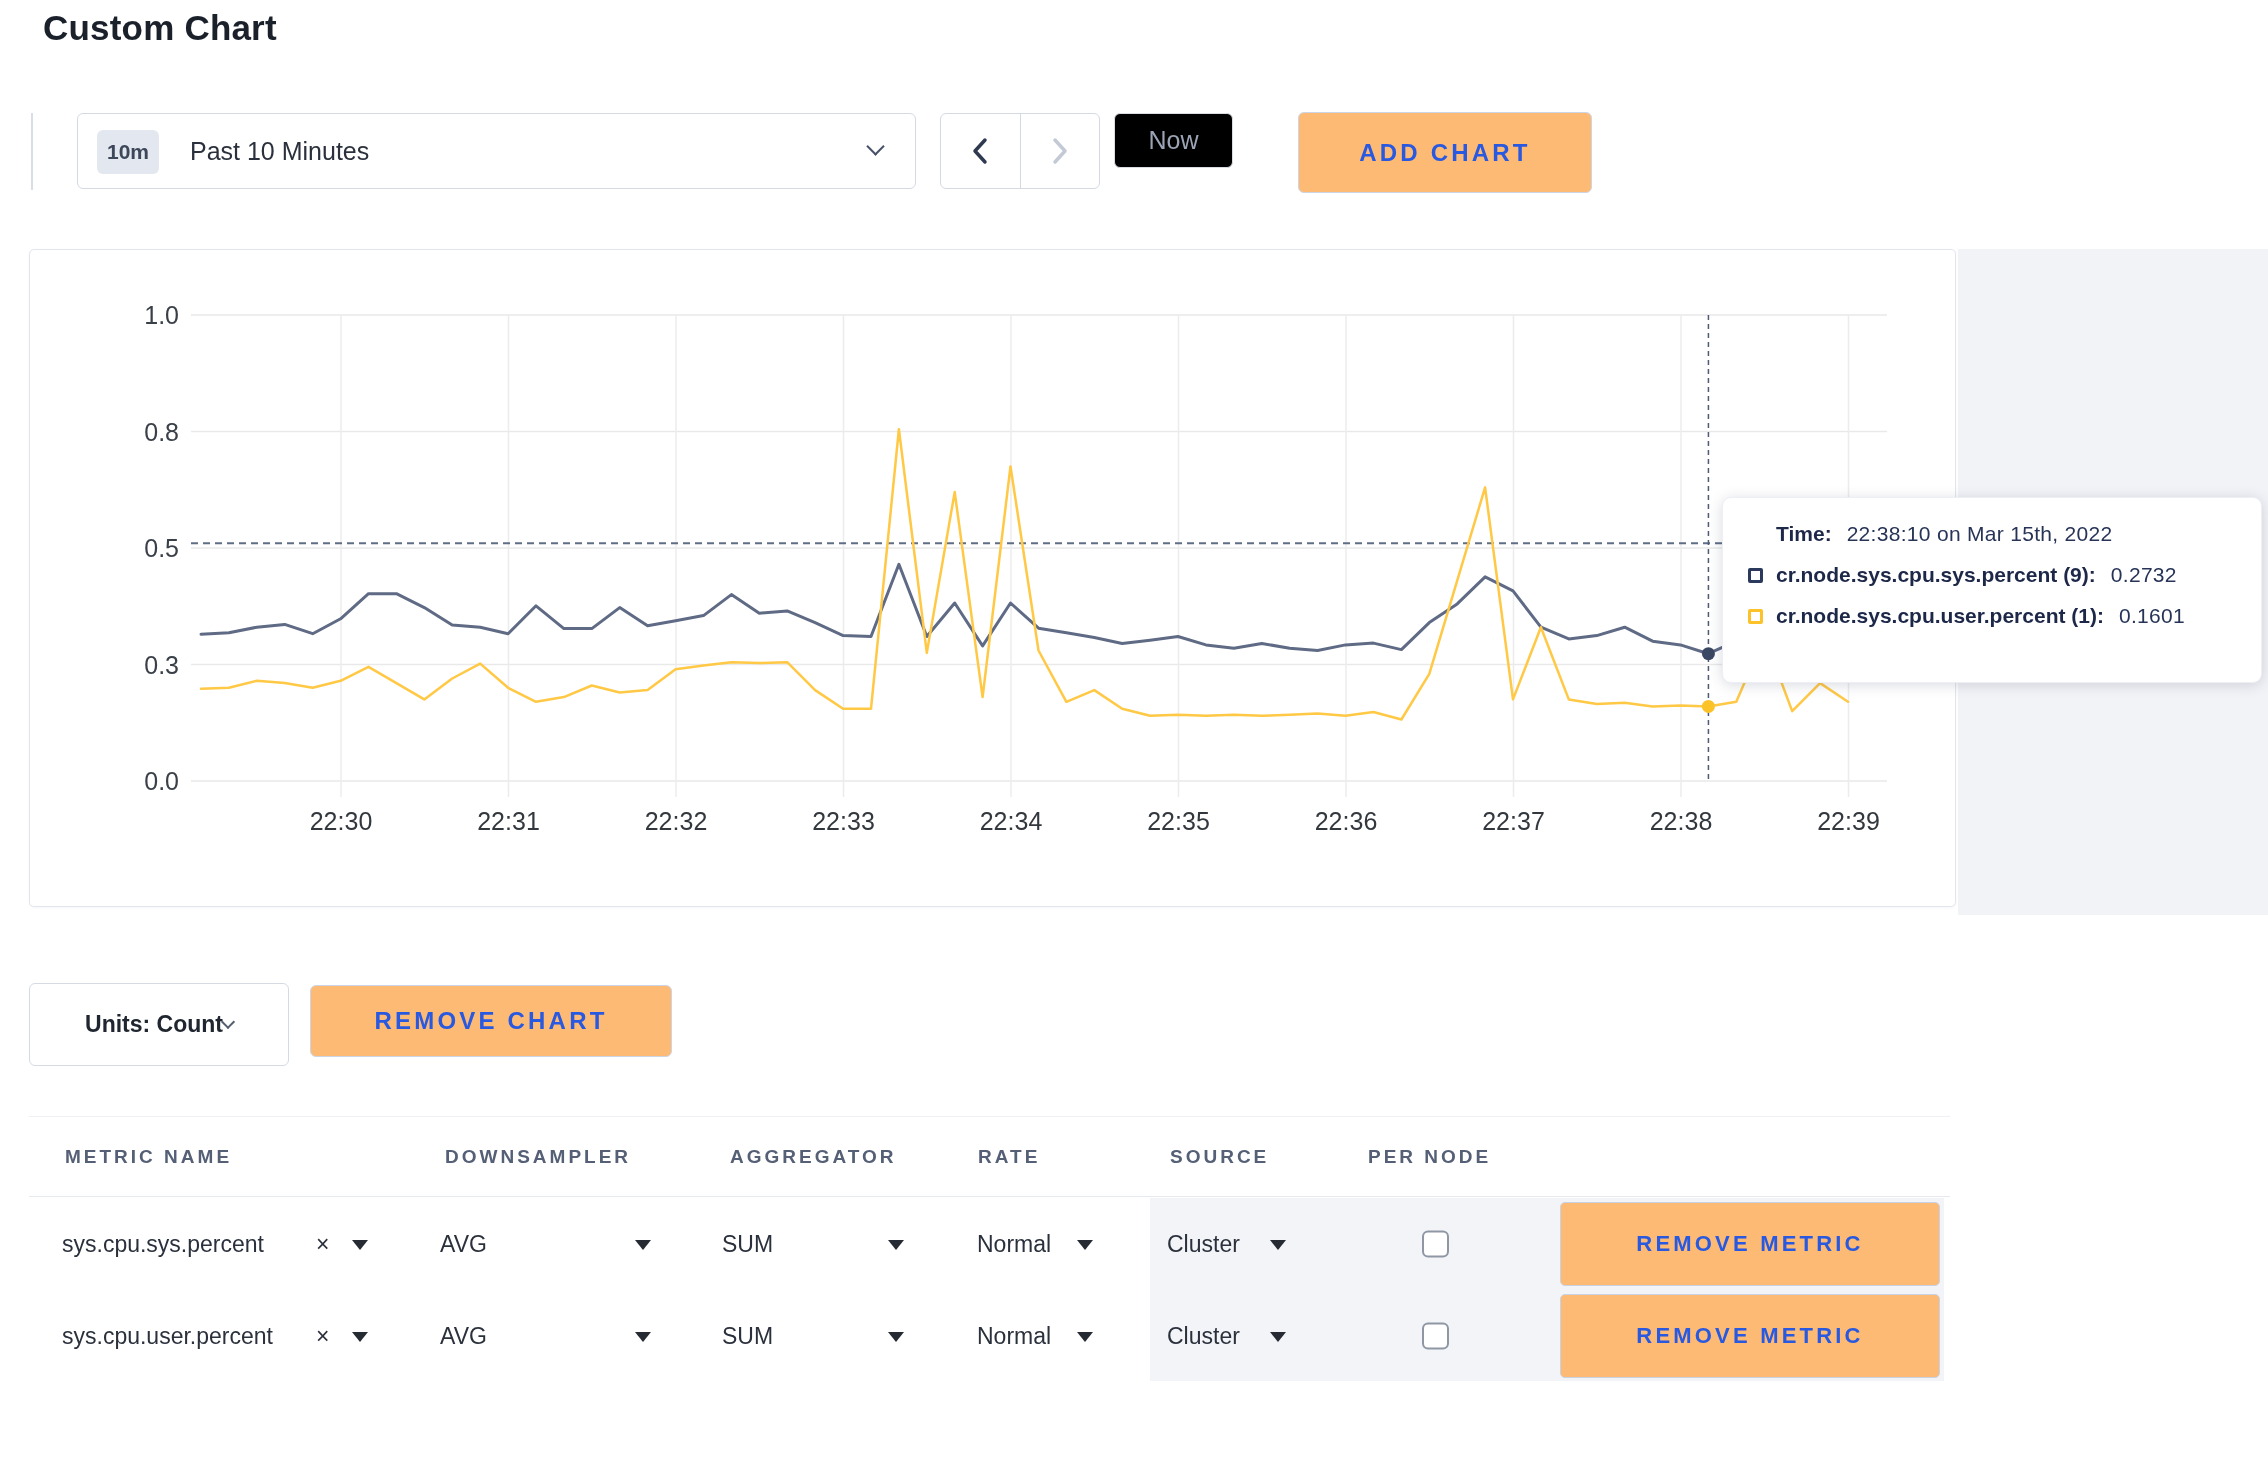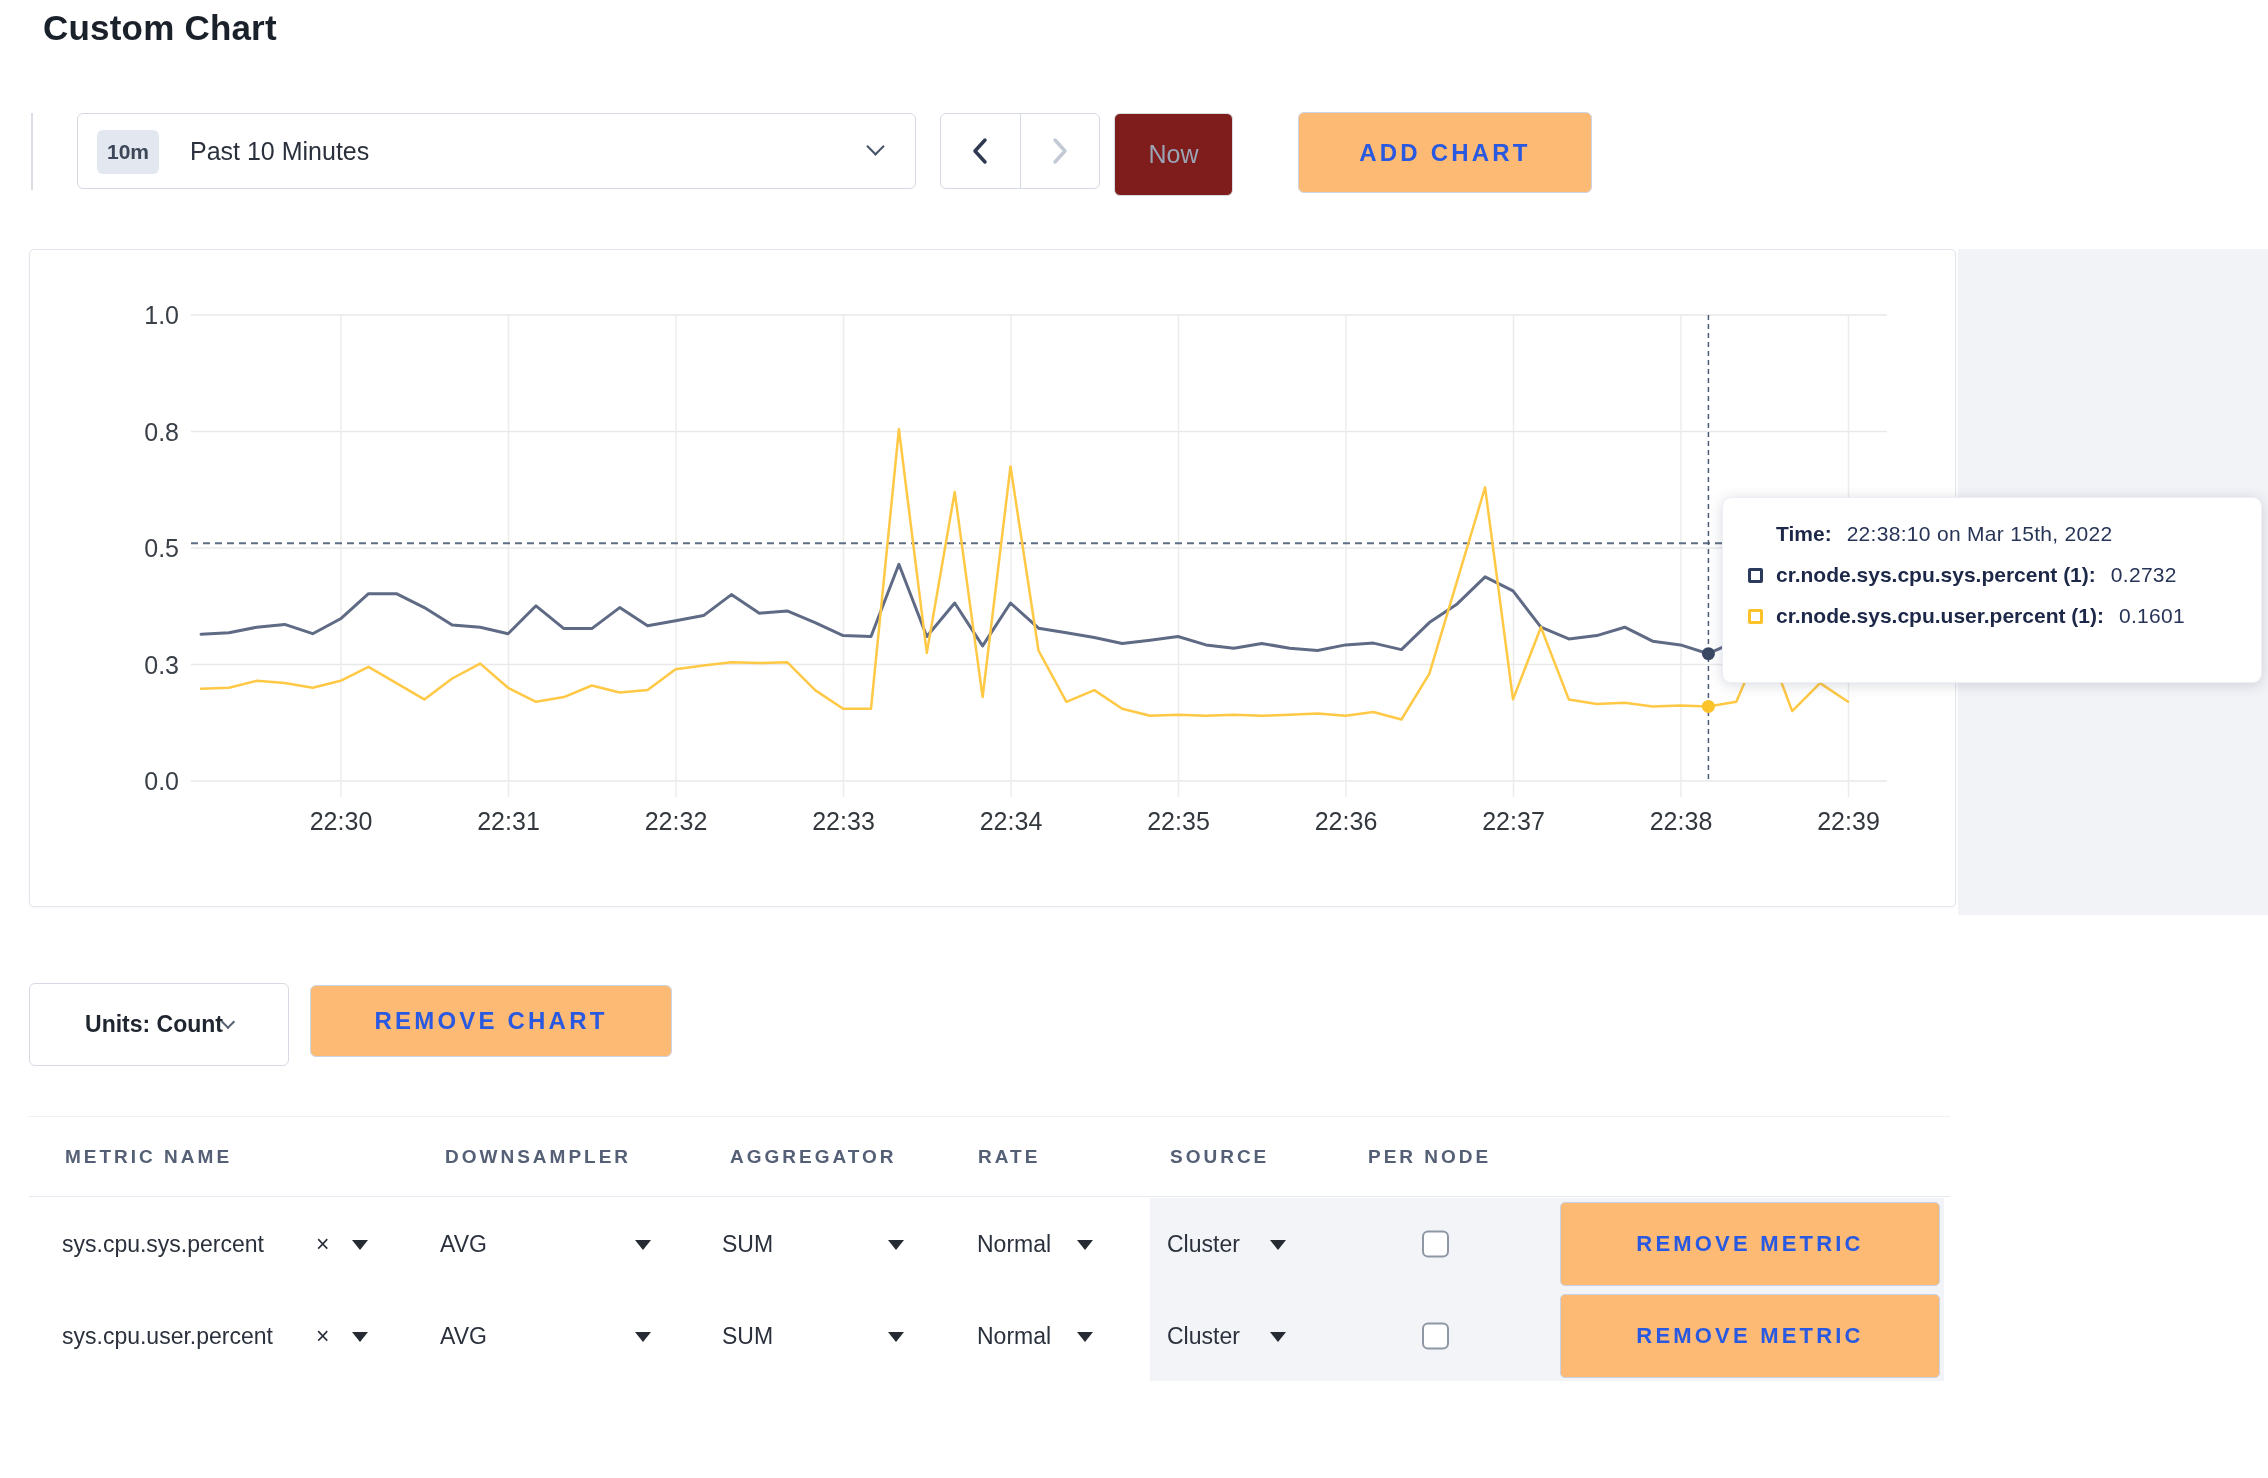--- a/index.html
+++ b/index.html
@@ -16,22 +16,22 @@
   .time-badge { position:absolute; left:19px; top:16px; width:62px; height:44px; background:#e3e7ef; border-radius:6px;
     display:flex; align-items:center; justify-content:center; font-size:21px; font-weight:700; color:#3c4759; }
   .time-label { position:absolute; left:112px; top:50%; transform:translateY(-50%); font-size:25px; color:#2b313c; }
   .chev { display:inline-block; width:13px; height:13px; border-right:2.5px solid #47526a; border-bottom:2.5px solid #47526a; transform:rotate(45deg); }
   .time-select .chev { position:absolute; right:33px; top:26px; }
 
   .arrow-group { position:absolute; left:940px; top:113px; width:160px; height:76px; border:1.5px solid #d5dae2; border-radius:6px; background:#fff; display:flex; }
   .arrow-btn { flex:1; display:flex; align-items:center; justify-content:center; cursor:pointer; }
   .arrow-btn + .arrow-btn { border-left:1.5px solid #d5dae2; }
 
-  .now-btn { position:absolute; left:1114px; top:113px; width:119px; height:83px; border:1.5px solid #d8dce3; border-radius:6px;
-    background:#7f1d1d; color:#9ba4b4; font-size:25px; display:flex; align-items:center; justify-content:center; }
+  .now-btn { position:absolute; left:1114px; top:113px; width:119px; height:55px; border:1.5px solid #d8dce3; border-radius:6px;
+    background:#000000; color:#9ba4b4; font-size:25px; display:flex; align-items:center; justify-content:center; }
 
   .btn-outline-blue { background:#fdba74; border:1.5px solid #ccd5e6; border-radius:6px; color:#2859e0;
     font-weight:700; letter-spacing:3.2px; display:flex; align-items:center; justify-content:center; cursor:pointer; }
   .add-chart-btn { position:absolute; left:1298px; top:112px; width:294px; height:81px; font-size:24px; }
 
   
   .right-gutter { position:absolute; left:1958px; top:249px; width:310px; height:666px; background:#f2f3f7; }
   .chart-card { position:absolute; left:29px; top:249px; width:1927px; height:658px; background:#fff;
     border:1.5px solid #e2e6ec; border-radius:5px; box-shadow:0 1px 3px rgba(60,70,90,.05); }
   .chart-card svg { position:absolute; left:0; top:0; }
@@ -142,21 +142,21 @@
       </svg>
   </div>
 
   <div class="chart-tooltip">
     <div class="tt-row time">
       <span class="tt-label">Time:</span>
       <span class="tt-value">22:38:10 on Mar 15th, 2022</span>
     </div>
     <div class="tt-row">
       <span class="tt-swatch" id="sw0" style="border: 3px solid rgb(43, 58, 92);"></span>
-      <span class="tt-label">cr.node.sys.cpu.sys.percent (1):</span>
+      <span class="tt-label">cr.node.sys.cpu.sys.percent (9):</span>
       <span class="tt-value">0.2732</span>
     </div>
     <div class="tt-row">
       <span class="tt-swatch" id="sw1" style="border: 3px solid rgb(252, 194, 41);"></span>
       <span class="tt-label">cr.node.sys.cpu.user.percent (1):</span>
       <span class="tt-value">0.1601</span>
     </div>
   </div>
 
   <div class="units-btn">

